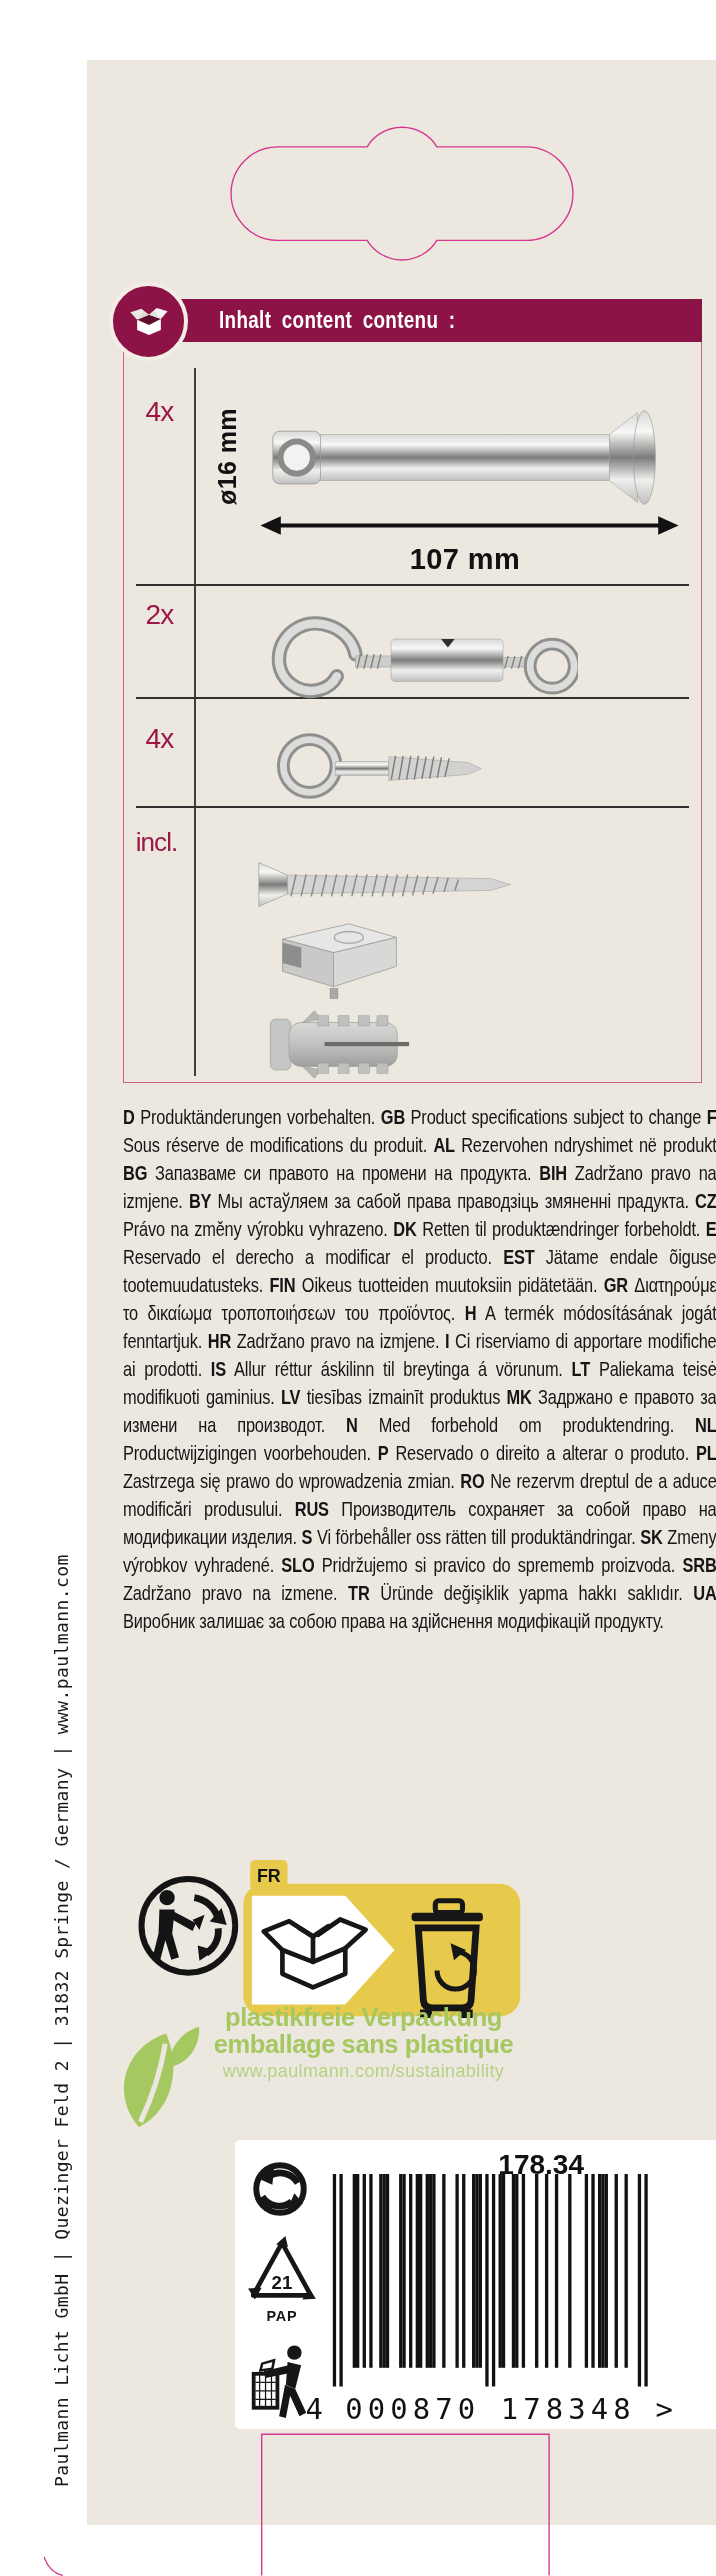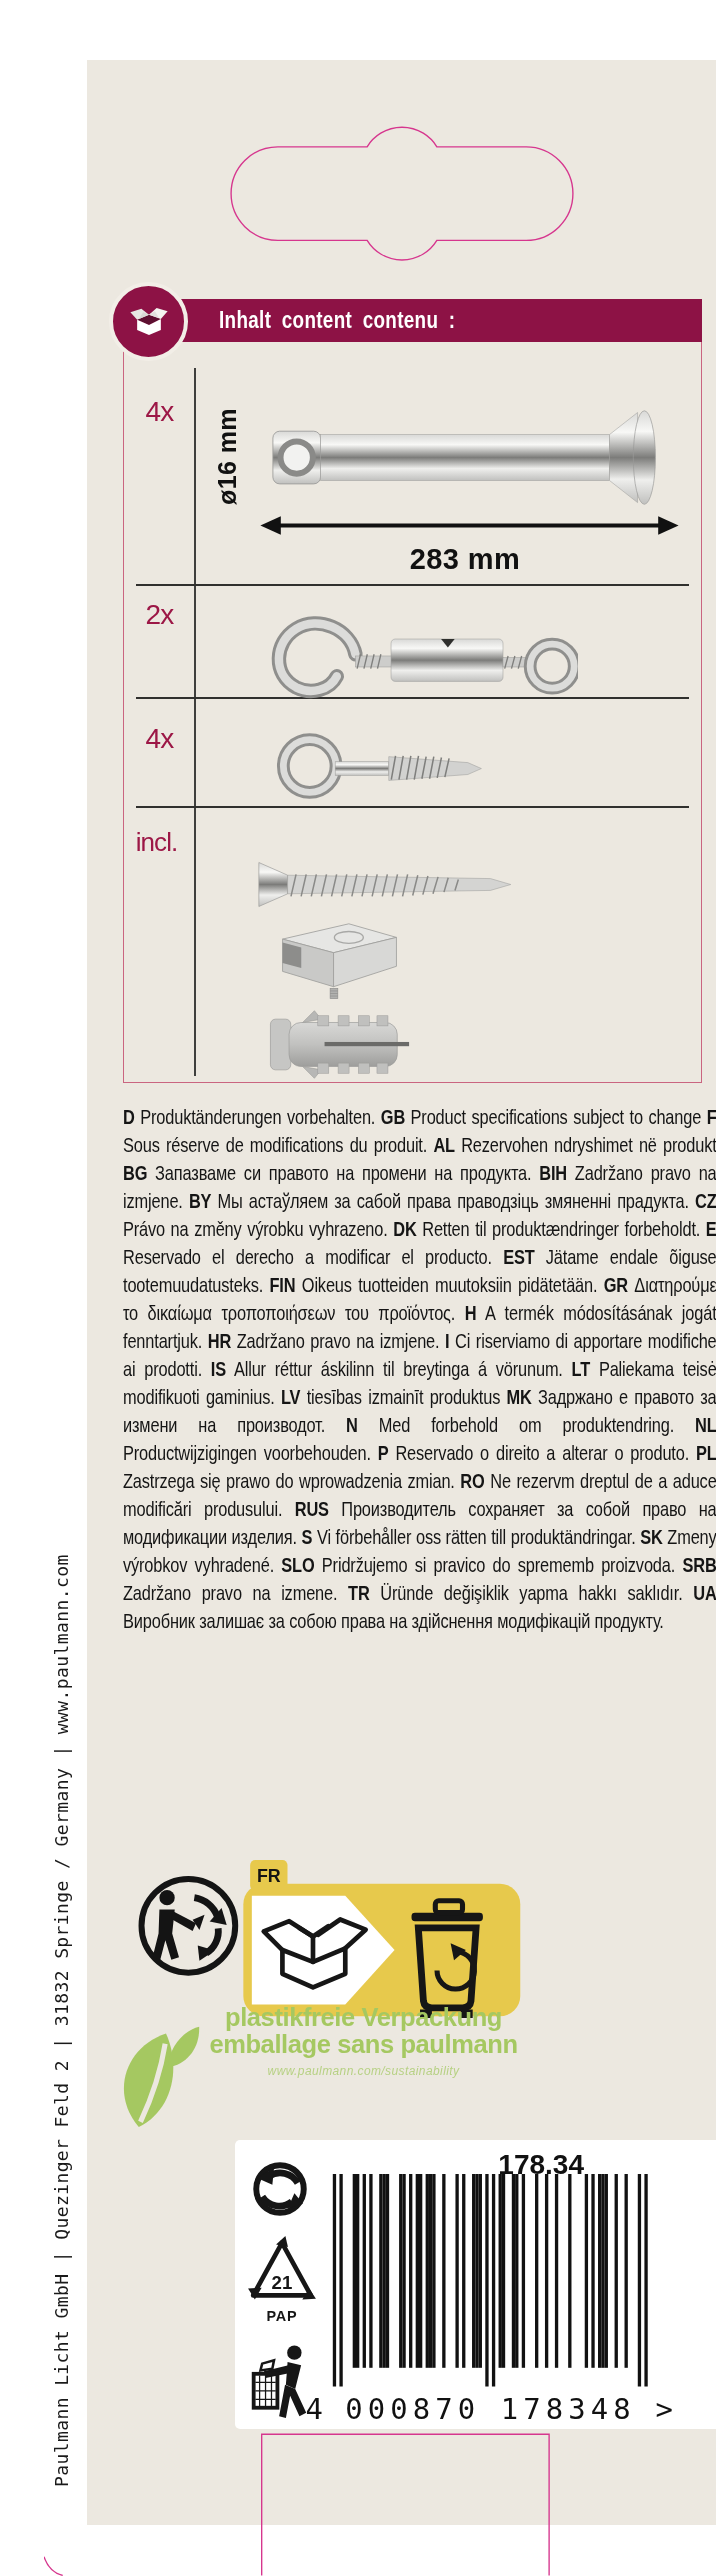--- a/index.html
+++ b/index.html
@@ -21,21 +21,21 @@
        font-weight:400;font-size:28px;letter-spacing:-0.9px;}
   .dim-label{color:#111;font-weight:700;font-size:29px;letter-spacing:0.4px;text-align:center;}
   .dia-label{position:absolute;left:111px;top:442px;width:145px;text-align:center;color:#111;
              font-weight:700;font-size:25px;transform:rotate(-90deg);transform-origin:center;letter-spacing:0.4px;}
   .disclaimer{position:absolute;left:79px;top:1103px;width:761px;transform:scaleX(.78);
               transform-origin:0 0;font-size:21px;line-height:28px;text-align:justify;color:#151515;
               letter-spacing:-0.2px;}
   .disclaimer b{font-weight:700;}
   .green-lines{position:absolute;left:158px;top:2004px;width:323px;text-align:center;color:#a5c861;
                font-weight:700;font-size:25.5px;line-height:27px;letter-spacing:-0.4px;}
-  .green-link{font-size:12px;font-style:italic;font-weight:400;color:#b7d184;letter-spacing:0.4px;}
+  .green-link{font-size:18px;font-weight:400;color:#b7d184;letter-spacing:0.4px;}
   .barcode-panel{position:absolute;left:191px;top:2140px;width:490px;height:289px;background:#ffffff;border-radius:5.1px;}
   .article-no{position:absolute;left:370px;top:2149px;width:170px;text-align:right;
               font-size:28px;font-weight:700;color:#111;}
   .company{position:absolute;left:6.8px;top:1691px;height:796px;width:31px;
            writing-mode:vertical-rl;transform:rotate(180deg);white-space:nowrap;
            font-family:"DejaVu Sans Mono",monospace;font-size:18px;color:#1a1a1a;letter-spacing:0.4px;}
   svg text{font-family:"Liberation Sans",sans-serif;}
   .ean-digits{font-family:"DejaVu Sans Mono",monospace;font-size:34px;fill:#111;}
 </style>
 </head>
@@ -95,21 +95,21 @@
     <circle cx="42" cy="83" r="19" fill="#f2f2f0" stroke="#8a8a88" stroke-width="7"></circle>
     <rect x="70" y="56" width="340" height="54" fill="url(#chromeV)" stroke="#9a9a98" stroke-width="0.6"></rect>
     <path d="M410 56 L443 30 L443 136 L410 110 Z" fill="url(#chromeV)" stroke="#9a9a98" stroke-width="0.6"></path>
     <ellipse cx="451" cy="83" rx="13" ry="55" fill="url(#chromeV)" stroke="#9a9a98" stroke-width="0.8"></ellipse>
   </svg>
   <svg class="abs" style="left:213px;top:510px;" width="425" height="31" viewBox="0 0 500 36">
     <line x1="18" y1="18" x2="482" y2="18" stroke="#111" stroke-width="4.5"></line>
     <polygon points="4,18 28,7 28,29" fill="#111"></polygon>
     <polygon points="496,18 472,7 472,29" fill="#111"></polygon>
   </svg>
-  <div class="abs dim-label" style="left:323px;top:543px;width:196px;">283 mm</div>
+  <div class="abs dim-label" style="left:323px;top:543px;width:196px;">107 mm</div>
 
   <div class="qty" style="top:599px;">2x</div>
   <svg class="abs" style="left:211px;top:600px;" width="323" height="106" viewBox="0 0 380 125">
     <path d="M118 64 C 112 34, 74 18, 48 34 C 22 50, 20 88, 48 103 C 66 112, 88 106, 96 90" fill="none" stroke="#8f8f8d" stroke-width="17" stroke-linecap="round"></path>
     <path d="M118 64 C 112 34, 74 18, 48 34 C 22 50, 20 88, 48 103 C 66 112, 88 106, 96 90" fill="none" stroke="#dcdcda" stroke-width="10" stroke-linecap="round"></path>
     <rect x="118" y="66" width="44" height="13" fill="#cdcdcb" stroke="#9a9a98" stroke-width="0.6"></rect>
     <path d="M124 64 l-4 17 m12 -17 l-4 17 m12 -17 l-4 17 m12 -17 l-4 17" stroke="#7f7f7d" stroke-width="1.6" fill="none"></path>
     <rect x="160" y="46" width="132" height="50" rx="5" fill="url(#chromeV)" stroke="#9a9a98" stroke-width="0.6"></rect>
     <polygon points="219,46 235,46 227,56" fill="#2f2f2d"></polygon>
     <rect x="292" y="68" width="32" height="11" fill="#cdcdcb" stroke="#9a9a98" stroke-width="0.6"></rect>
@@ -195,21 +195,21 @@
     </g>
   </svg>
 
   <svg class="abs" style="left:71px;top:2018px;" width="85" height="111" viewBox="0 0 100 130">
     <path d="M28 128 C -6 88, 12 34, 60 18 C 78 58, 68 108, 28 128 Z" fill="#a5c861"></path>
     <path d="M30 122 C 44 92, 54 62, 59 30" stroke="#ece8e0" stroke-width="6" fill="none"></path>
     <path d="M62 58 C 64 32, 82 14, 99 10 C 100 34, 86 54, 62 58 Z" fill="#a5c861"></path>
   </svg>
   <div class="green-lines">
     <div>plastikfreie Verpackung</div>
-    <div>emballage sans paulmann</div>
+    <div>emballage sans plastique</div>
     <div class="green-link">www.paulmann.com/sustainability</div>
   </div>
 
   <div class="barcode-panel"></div>
   <div class="article-no">178.34</div>
 
   <svg class="abs" style="left:208px;top:2161px;" width="56" height="56" viewBox="0 0 66 66">
     <circle cx="33" cy="33" r="28" fill="none" stroke="#161616" stroke-width="7"></circle>
     <path d="M12 42 A 24 24 0 0 0 47 48" fill="none" stroke="#161616" stroke-width="8"></path>
     <polygon points="50,38 60,50 42,56" fill="#161616"></polygon>

